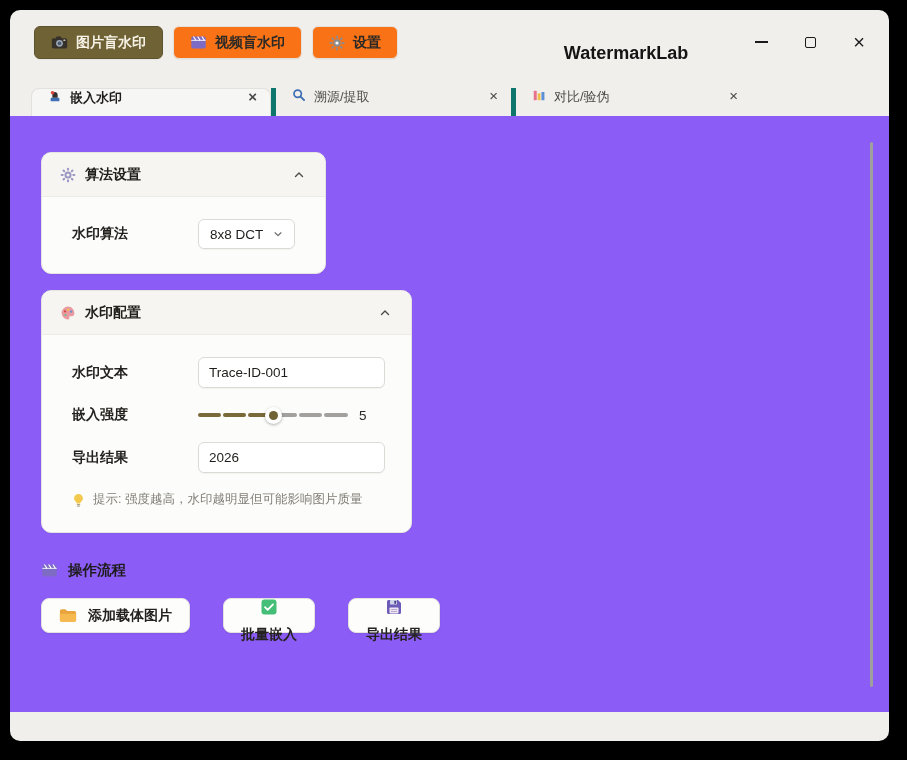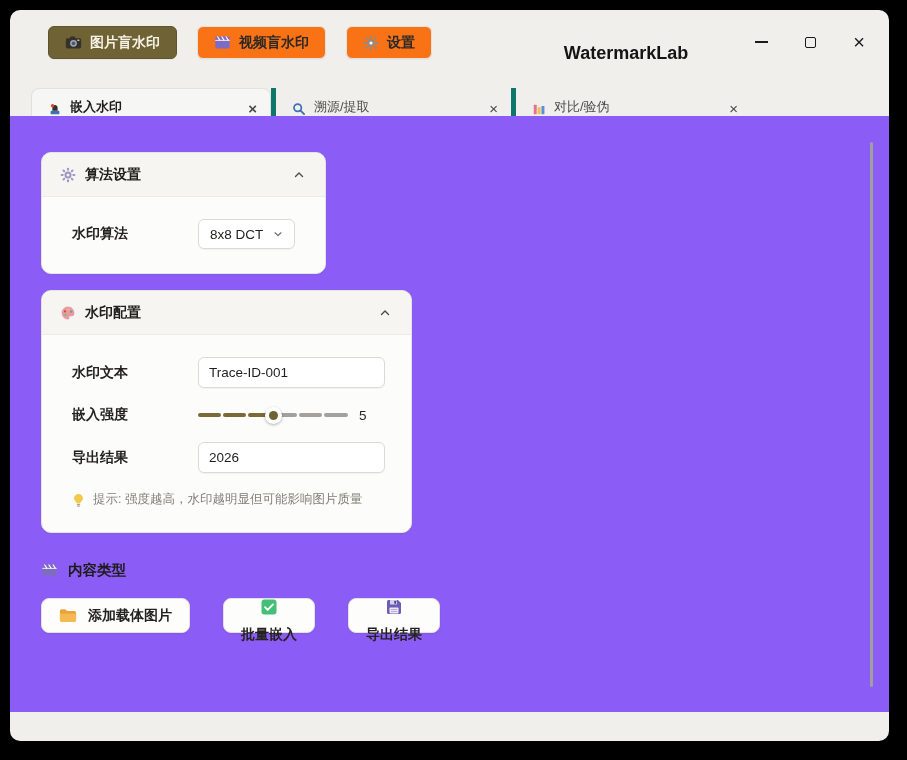--- a/index.html
+++ b/index.html
@@ -5,37 +5,37 @@
   * { margin:0; padding:0; box-sizing:border-box; }
   html,body { background:#000; }
   body { font-family:"Liberation Sans","DejaVu Sans",sans-serif; color:#1c1b19; }
   .stage { position:relative; width:907px; height:760px; background:#000; overflow:hidden; }
 
   .window { position:absolute; left:10px; top:10px; width:879px; height:731px;
             background:#f1efec; border-radius:10px; overflow:hidden; }
 
   
   .toolbar { position:relative; height:78px; }
-  .mode-group { position:absolute; left:38px; top:16px; display:flex; gap:20px; }
+  .mode-group { position:absolute; left:24px; top:16px; display:flex; gap:10px; }
   .mode-btn { display:inline-flex; align-items:center; gap:8px; height:33px; padding:0 16px;
               background:#f97316; border:1px solid #e4e2de; border-radius:6px;
               font-size:14px; font-weight:600; color:#2a2926; cursor:default;
               box-shadow:0 1px 1px rgba(0,0,0,.04); }
   .mode-btn.active { background:#6f6234; border-color:#5f5430; color:#f6f2e6; }
   .win-title { position:absolute; left:616px; top:33px; transform:translateX(-50%);
                font-size:18px; font-weight:700; color:#141414; white-space:nowrap; }
   .win-controls { position:absolute; right:22px; top:24px; display:flex; align-items:center; gap:33px; }
   .wc { display:flex; align-items:center; justify-content:center; width:16px; height:16px; }
   .min-glyph { width:13px; border-top:2px solid #1a1a1a; }
   .max-glyph { width:11px; height:11px; border:1.5px solid #1a1a1a; border-radius:2px; }
   .close-glyph { font-size:20px; font-weight:400; color:#1a1a1a; line-height:16px; }
 
   
   .tabbar { position:relative; display:flex; margin-left:21px; height:28px; }
-  .tab { display:flex; align-items:flex-end; width:240px; padding:0 13px 0 16px;
+  .tab { display:flex; align-items:flex-start; width:240px; padding:0 13px 0 16px;
          font-size:13px; color:#4b4a47; gap:8px; }
   .tab .tab-label { flex:0 0 auto; }
   .tab .tab-close { margin-left:auto; font-size:15px; color:#4a4a4a; line-height:1; }
   .tab.active { background:#f6f6f4; border:1px solid #e3e1dd; border-bottom:none;
                 border-radius:8px 8px 0 0; font-weight:600; color:#1d1c1a; }
   .tab.inactive { border-left:5px solid #0f766e; }
   .tab.inactive:first-child { border-left:none; }
 
   
   .content { position:relative; height:596px; background:#8b5cf6; padding:36px 0 0 31px; overflow:hidden; }
@@ -290,21 +290,21 @@
       </div>
 
       <div class="wf-header">
         <span class="icon">
           <svg width="17" height="17" viewBox="0 0 20 20">
               <rect x="1.5" y="3" width="17" height="14" rx="2" fill="#7e6bc4"></rect>
               <path d="M1.5 7.5h17" stroke="#fff" stroke-width="1"></path>
               <path d="M4 3l3 4.5M9 3l3 4.5M14 3l3 4.5" stroke="#fff" stroke-width="1.3"></path>
             </svg>
         </span>
-        <span class="wf-title">内容类型</span>
+        <span class="wf-title">操作流程</span>
       </div>
       <div class="wf-buttons">
         <div class="wf-btn">
           <span class="icon">
             <svg width="18" height="15" viewBox="0 0 20 16">
                 <path d="M1 3a2 2 0 012-2h4l2 2h8a2 2 0 012 2v8a2 2 0 01-2 2H3a2 2 0 01-2-2z" fill="#e8a33d"></path>
                 <path d="M1 6h18v7a2 2 0 01-2 2H3a2 2 0 01-2-2z" fill="#f5b950"></path>
               </svg>
           </span>
           <span>添加载体图片</span>

